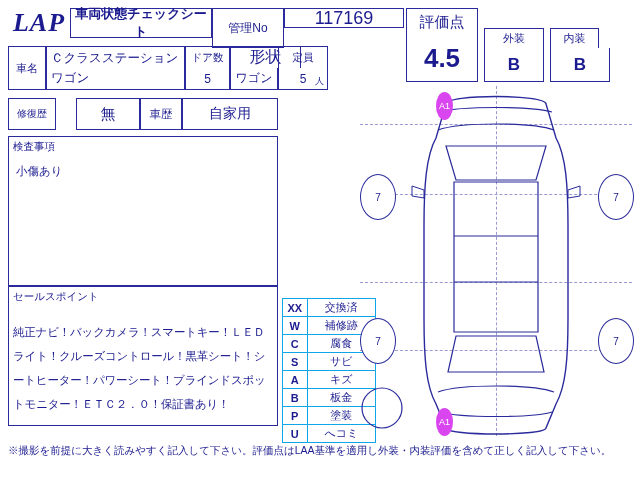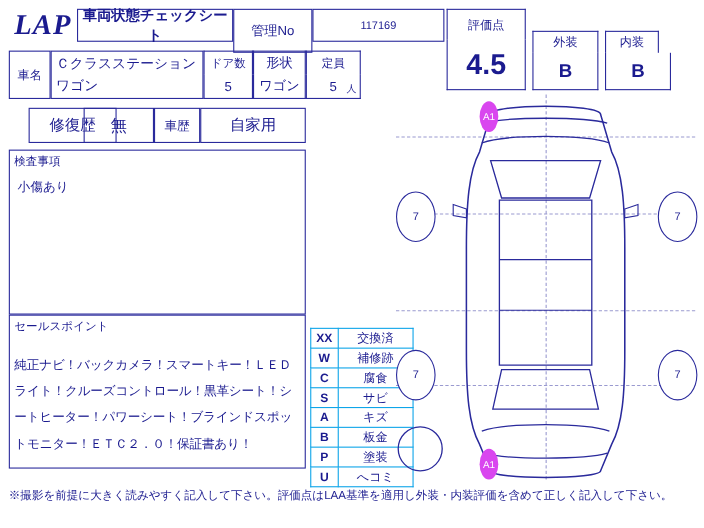--- a/index.html
+++ b/index.html
@@ -52,27 +52,27 @@
   }
   #title-box {
     left: 70px; top: 8px; width: 142px; height: 30px;
     font-size: 13px; font-weight: bold;
   }
   #kanri-label {
     left: 212px; top: 8px; width: 72px; height: 40px;
     font-size: 12px;
   }
   #kanri-value {
-    left: 284px; top: 8px; width: 120px; height: 30px;
-    font-size: 10px;
+    left: 284px; top: 8px; width: 120px; height: 20px;
+    font-size: 18px;
   }
   #hyouka-label {
     left: 406px; top: 8px; width: 72px; height: 28px;
     border-bottom: none;
-    font-size: 11px;
+    font-size: 15px;
   }
   #hyouka-value {
     left: 406px; top: 36px; width: 72px; height: 46px;
     border-top: none;
     font-size: 26px; font-weight: bold;
   }
   #gaisou-label {
     left: 484px; top: 28px; width: 60px; height: 20px;
     border-bottom: none;
     font-size: 11px;
@@ -109,23 +109,23 @@
     left: 185px; top: 46px; width: 45px; height: 22px;
     border-bottom: none;
     font-size: 10.5px;
   }
   #doa-value {
     left: 185px; top: 68px; width: 45px; height: 22px;
     border-top: none;
     font-size: 12px;
   }
   #keijou-label {
-    left: 230px; top: 46px; width: 48px; height: 22px;
-    border-bottom: none;
-    font-size: 12px;
+    left: 230px; top: 46px; width: 71px; height: 22px;
+    border-bottom: none;
+    font-size: 16px;
   }
   #keijou-value {
     left: 230px; top: 68px; width: 48px; height: 22px;
     border-top: none;
     font-size: 12px;
   }
   #teiin-label {
     left: 278px; top: 46px; width: 50px; height: 22px;
     border-bottom: none;
     font-size: 10.5px;
@@ -137,23 +137,22 @@
     position: relative;
   }
   #teiin-unit {
     position: absolute;
     right: 3px; bottom: 1px;
     font-size: 9px;
   }
 
   
   #shuufuku-label {
-    left: 8px; top: 98px; width: 80px; height: 32px;
-    font-size: 14px;
-    margin-left: 18px;
+    left: 8px; top: 98px; width: 48px; height: 32px;
+    font-size: 10px;
   }
   #shuufuku-value {
     left: 76px; top: 98px; width: 64px; height: 32px;
     font-size: 15px;
   }
   #shareki-label {
     left: 140px; top: 98px; width: 42px; height: 32px;
     font-size: 11.5px;
   }
   #shareki-value {

